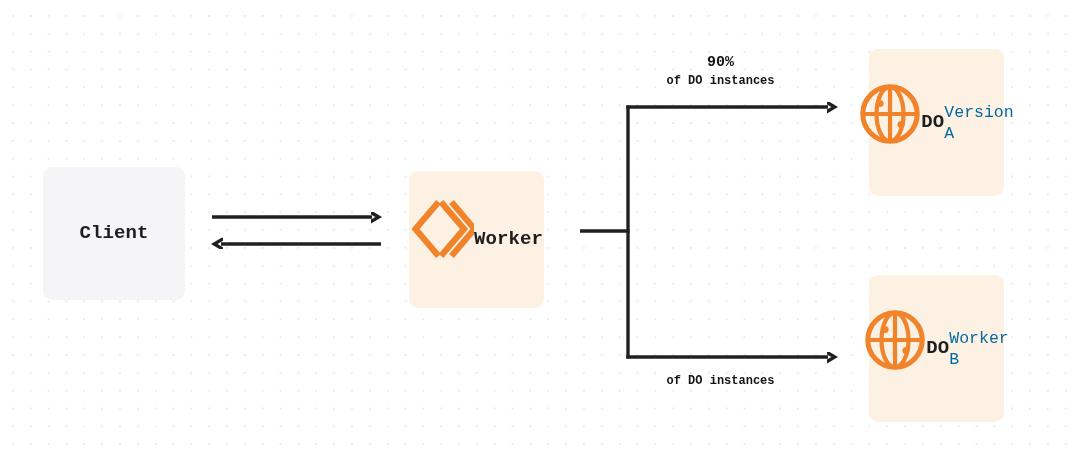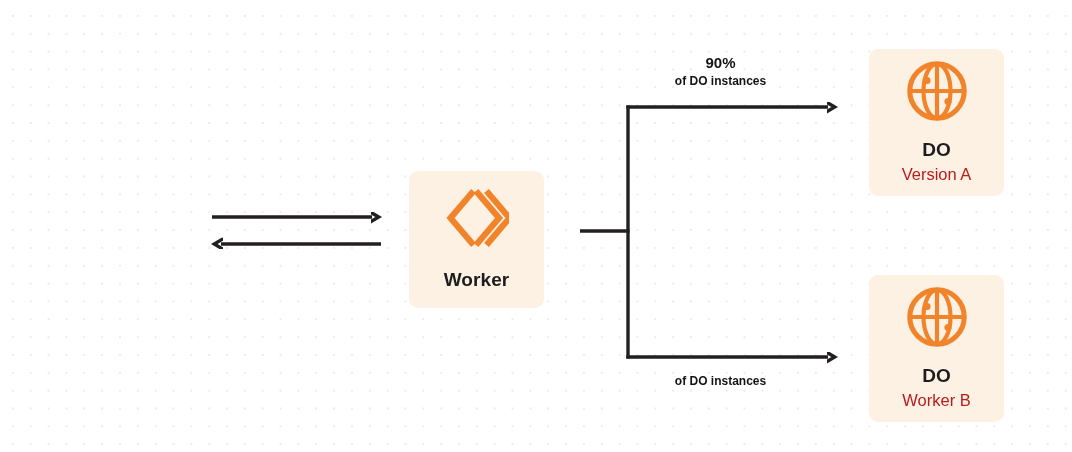--- a/index.html
+++ b/index.html
@@ -8,29 +8,29 @@
     background: #ffffff;
   }
   #canvas {
     position: relative;
     width: 1072px;
     height: 452px;
     background-color: #ffffff;
     background-image: radial-gradient(#ebebef 1.15px, transparent 1.2px);
     background-size: 17.85px 17.85px;
     background-position: 4px 7px;
-    font-family: Liberation Sans, sans-serif;
+    font-family: Liberation Mono, monospace;
     overflow: hidden;
   }
 
   
   .node {
     position: absolute;
     display: flex;
-    flex-direction: column;
+    flex-direction: row;
     align-items: center;
     justify-content: center;
     border-radius: 9px;
     box-sizing: border-box;
   }
   .node-client {
     left: 43px;
     top: 167px;
     width: 142px;
     height: 133px;
@@ -61,21 +61,21 @@
   .node-label {
     font-size: 19px;
     font-weight: bold;
     color: #1d1d1f;
     letter-spacing: 0.1px;
     line-height: 1.2;
   }
   .node-sublabel {
     font-size: 16.5px;
     font-weight: normal;
-    color: #b91c1c;
+    color: #0369a1;
     line-height: 1.25;
     margin-top: 2px;
   }
   .node-icon {
     display: block;
     margin-bottom: 13px;
   }
   .worker-icon-wrap { margin-bottom: 16px; }
 
   
@@ -160,20 +160,23 @@
 
   <div class="edge-label label-top">
     <span class="pct">90%</span>
     <span class="desc">of DO instances</span>
   </div>
 
   <div class="edge-label label-bottom">
     <span class="desc">of DO instances</span>
   </div>
 
+  <div class="node node-client">
+    <span class="node-label">Client</span>
+  </div>
 
   <div class="node node-worker">
     <span class="node-icon worker-icon-wrap">
       <svg width="64" height="62" viewBox="0 0 64 62" xmlns="http://www.w3.org/2000/svg">
 
         <path d="M 28.5 4 L 5.5 31 L 28.5 58" fill="none" stroke="#f1832a" stroke-width="6.2" stroke-linecap="butt" stroke-linejoin="miter"></path>
 
         <path d="M 31 4 L 54 31 L 31 58" fill="none" stroke="#f1832a" stroke-width="6.2" stroke-linecap="butt" stroke-linejoin="miter"></path>
 
         <path d="M 41.5 4 L 64.5 31 L 41.5 58" fill="none" stroke="#f1832a" stroke-width="6.2" stroke-linecap="butt" stroke-linejoin="miter"></path>

